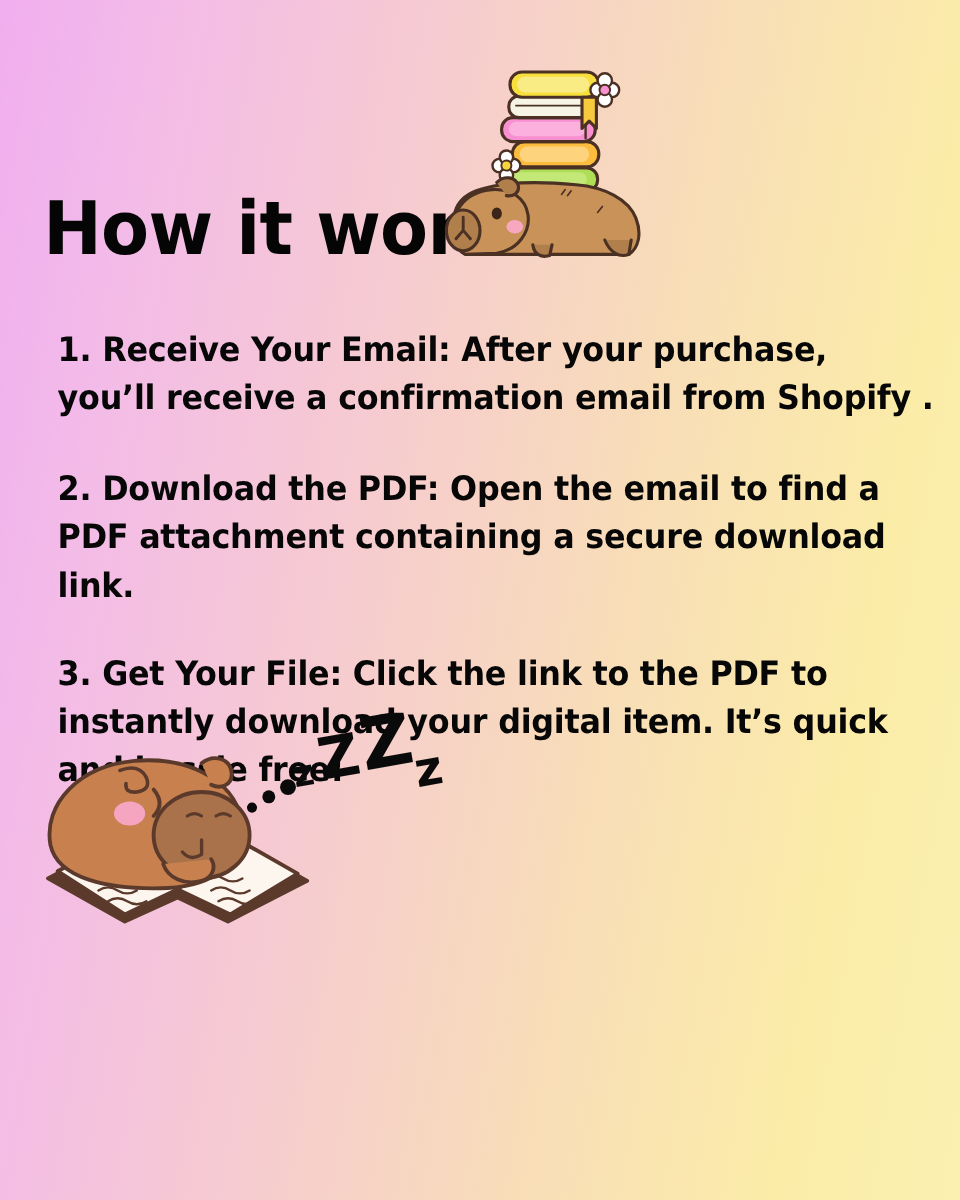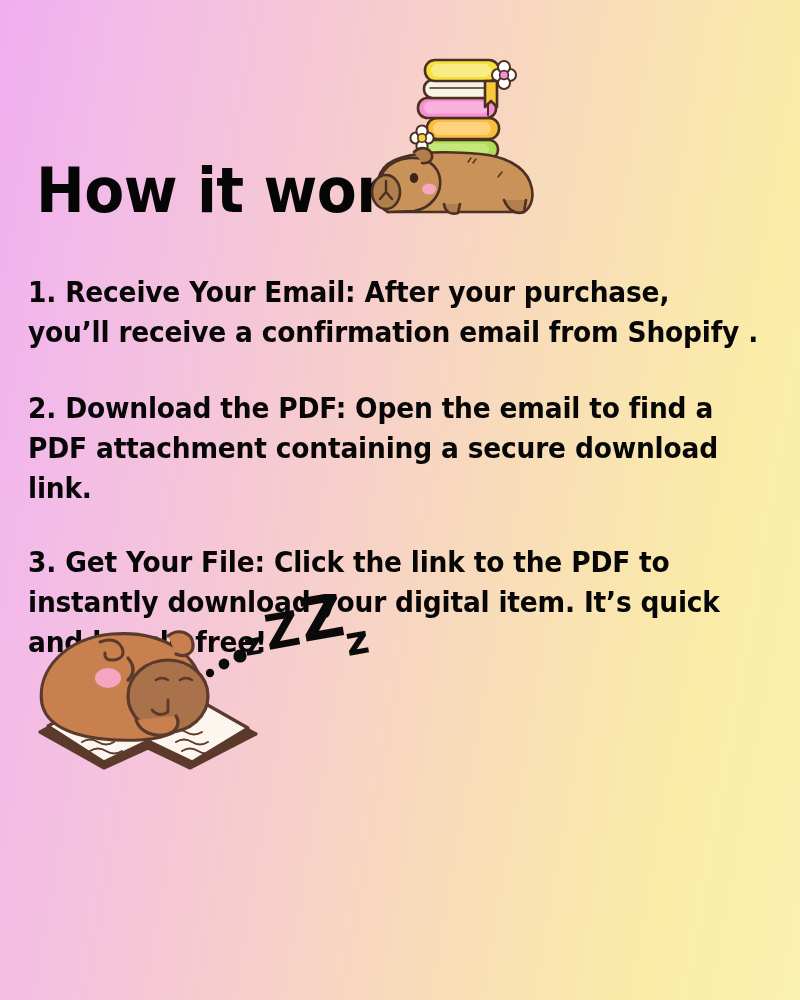--- a/index.html
+++ b/index.html
@@ -30,21 +30,21 @@
     color:#050505;
     line-height:1;
     transform: scaleX(1.06) scaleY(1.12);
     transform-origin: left top;
     white-space:nowrap;
   }
 
   
   #steps {
     position:absolute;
-    left:28px; top:272px;
+    left:48px; top:272px;
     width:730px;
   }
   .step {
     font-family: "DejaVu Sans", sans-serif;
     font-weight:700;
     font-size:26.5px;
     line-height:38px;
     color:#070707;
     margin-bottom:40px;
     letter-spacing:-0.2px;

